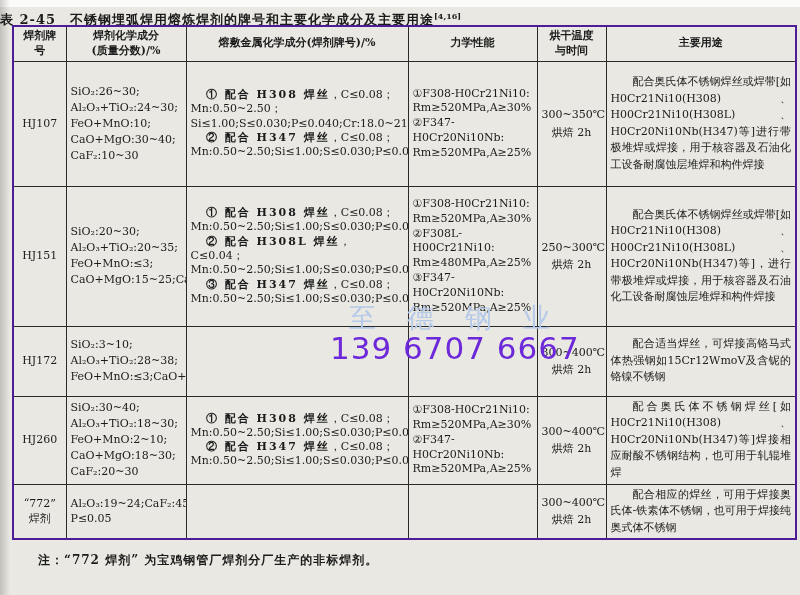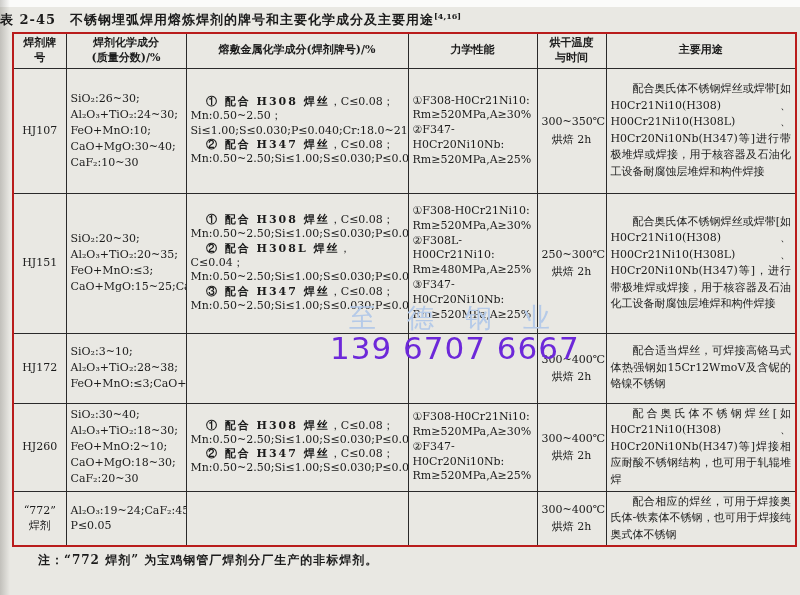--- a/index.html
+++ b/index.html
@@ -22,23 +22,23 @@
   .edge-shadow {
     position:absolute; top:0; bottom:0; left:0; width:10px;
     background:linear-gradient(to right, rgba(120,118,112,0.35), rgba(120,118,112,0));
   }
   .doc-title {
     position:absolute; top:11px; left:0; width:100%;
     text-align:left; font-weight:bold; font-size:13px; letter-spacing:1px;
   }
   .doc-title sup { font-size:8px; letter-spacing:0; }
   table.flux {
-    position:absolute; left:12px; top:32px; width:783px;
+    position:absolute; left:12px; top:25px; width:783px;
     border-collapse:collapse; table-layout:fixed;
-    border:2px solid #b91c1c;
+    border:2px solid #4c1d95;
   }
   table.flux th, table.flux td {
     border:1px solid #2a2a2a;
     font-size:11px;
     vertical-align:middle;
     padding:2px 4px;
     overflow:hidden;
   }
   thead th {
     font-weight:bold; text-align:center;

